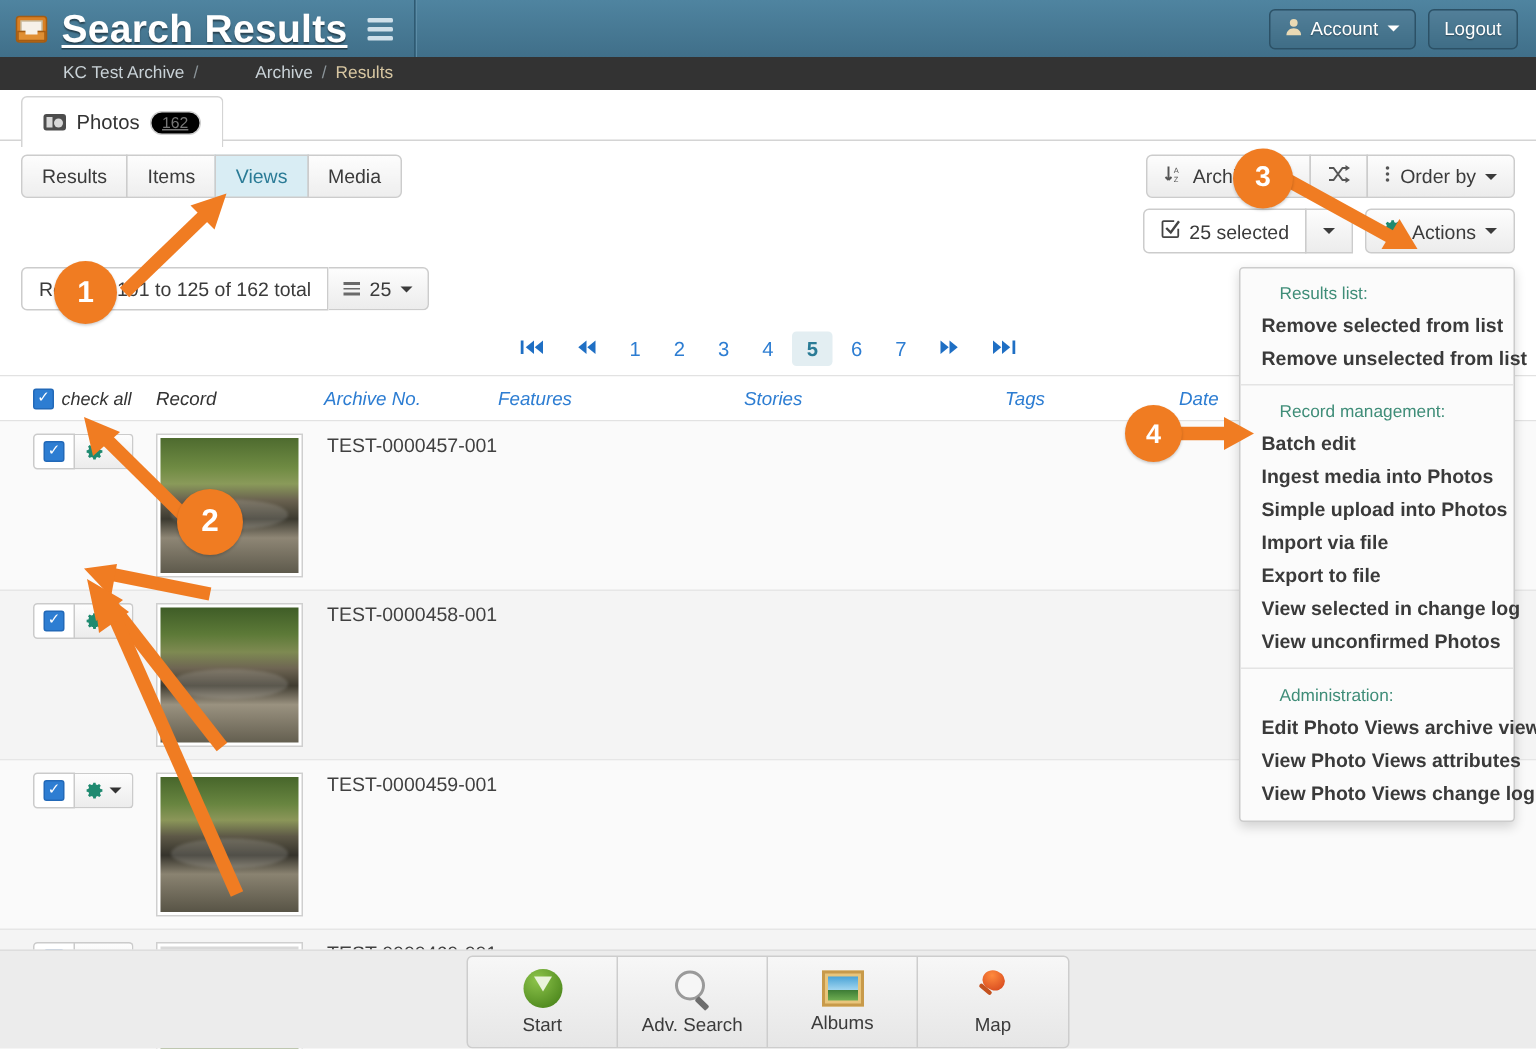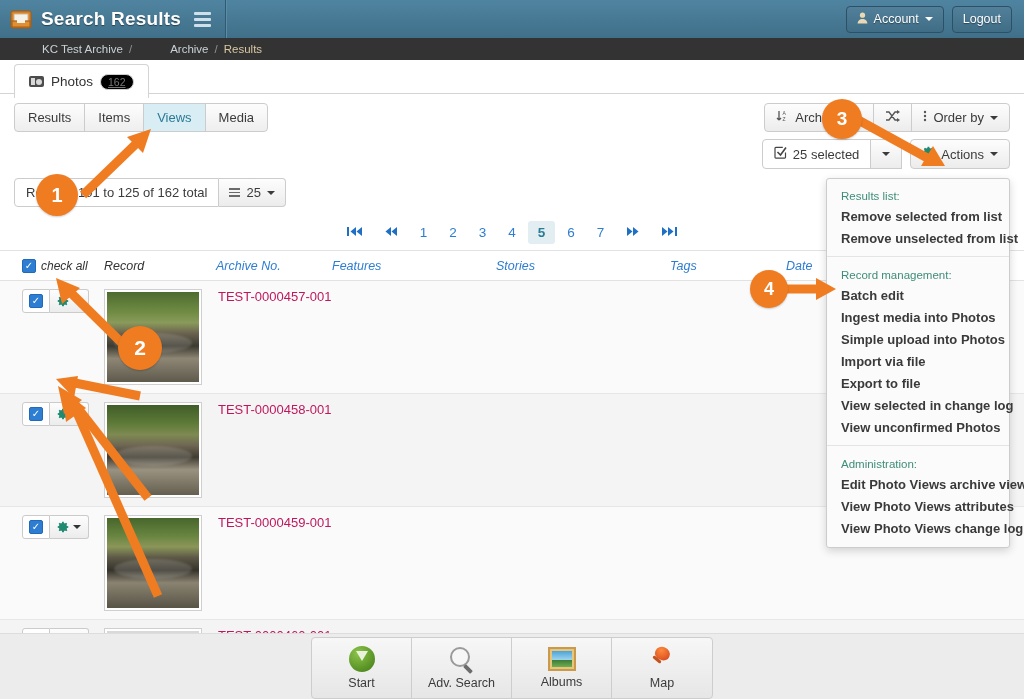--- a/index.html
+++ b/index.html
@@ -22,23 +22,24 @@
     position:relative;
   }
   .brand {
     height:38px; display:flex; align-items:center; gap:9px;
     padding:0 14px 0 10px;
     border-right:1px solid #2f5a72;
     box-shadow:1px 0 0 #5c8ca6;
   }
   .brand-icon { width:22px; height:22px; position:relative; }
   .brand-title {
-    color:#fff; font-size:19px; font-weight:bold;
+    color:#fff; font-size:26px; font-weight:bold;
     text-shadow:0 1px 1px rgba(0,0,0,.45);
     letter-spacing:.2px;
+    text-decoration:underline;
   }
   .hamburger { display:flex; flex-direction:column; gap:3px; margin-left:4px; cursor:pointer; }
   .hamburger span { display:block; width:17px; height:3px; background:#cfe0ea; border-radius:1px; }
   .topbar-right { margin-left:auto; display:flex; gap:8px; padding-right:12px; }
   .tbtn {
     background:linear-gradient(to bottom,#527f99,#3f6d86);
     border:1px solid #2c5166; border-radius:4px;
     color:#fff; font-size:12.5px; padding:5px 10px;
     display:flex; align-items:center; gap:6px; cursor:pointer;
     text-shadow:0 1px 1px rgba(0,0,0,.4);
@@ -154,41 +155,41 @@
     border:1px solid #cbcbcb; border-left:none; border-radius:0 3px 3px 0;
     background:linear-gradient(to bottom,#fdfdfd,#ececec);
     padding:4px 7px; display:flex; align-items:center; gap:4px; cursor:pointer;
   }
   .thumb {
     width:98px; height:96px; border:1px solid #cfcfcf; background:#fff;
     padding:2px; overflow:hidden;
   }
   .thumb .img { width:100%; height:100%; position:relative; overflow:hidden; }
   .cell-id { padding-left:16px; }
-  .cell-id a { color:#be185d; text-decoration:none; font-size:13px; }
+  .cell-id a { color:#404040; text-decoration:none; font-size:13px; }
 
   
   .creek1{background:linear-gradient(to bottom,#4e6b2f 0%,#6f8b43 22%,#8a9a5a 34%,#6a6250 46%,#3c3a30 60%,#8e8675 74%,#5e5a4c 100%);}
   .creek2{background:linear-gradient(to bottom,#3f5d27 0%,#5d7a38 20%,#7e8a52 33%,#6e6553 45%,#403c31 58%,#9a9280 72%,#645f50 100%);}
   .creek3{background:linear-gradient(to bottom,#47662b 0%,#688540 20%,#8b9659 32%,#5d5847 44%,#35332b 58%,#8a8371 72%,#585446 100%);}
   .creek4{background:linear-gradient(to bottom,#d9d9d9 0%,#d9d9d9 24%,#4a6a2c 26%,#6c8a42 60%,#54633a 100%);}
   .img:after{
     content:""; position:absolute; left:8%; top:46%; width:84%; height:22%;
     background:rgba(255,255,255,.14); border-radius:50%;
     filter:blur(1px);
   }
 
   
   .menu {
     position:absolute; left:826px; top:178px; width:184px;
     background:#fbfbfb; border:1px solid #cccccc; border-radius:3px;
     box-shadow:0 3px 8px rgba(0,0,0,.16);
     padding:6px 0 8px 0; z-index:40;
   }
-  .menu-head { font-size:11.5px; color:#3f8d78; padding:5px 14px 3px 14px; }
+  .menu-head { font-size:11.5px; color:#3f8d78; padding:5px 14px 3px 14px;margin-left:12px; }
   .menu-item { font-size:13px; color:#3a3a3a; padding:3.5px 14px; cursor:pointer; white-space:nowrap;font-weight:bold; }
   .menu-sep { height:1px; background:#e4e4e4; margin:7px 0; }
 
   
   .dock-area { position:absolute; left:0; bottom:0; width:1024px; height:66px; background:#ececec; border-top:1px solid #dddddd;}
   .dock { display:flex; justify-content:center; padding-top:3px; }
   .dock-inner { display:flex; border:1px solid #cdcdcd; border-radius:4px; overflow:hidden; background:linear-gradient(to bottom,#f7f7f7,#e6e6e6); }
   .dock-btn {
     width:100px; height:60px; display:flex; flex-direction:column; align-items:center; justify-content:center; gap:4px;
     border-right:1px solid #cdcdcd; cursor:pointer; font-size:12.5px; color:#3b3b3b;

